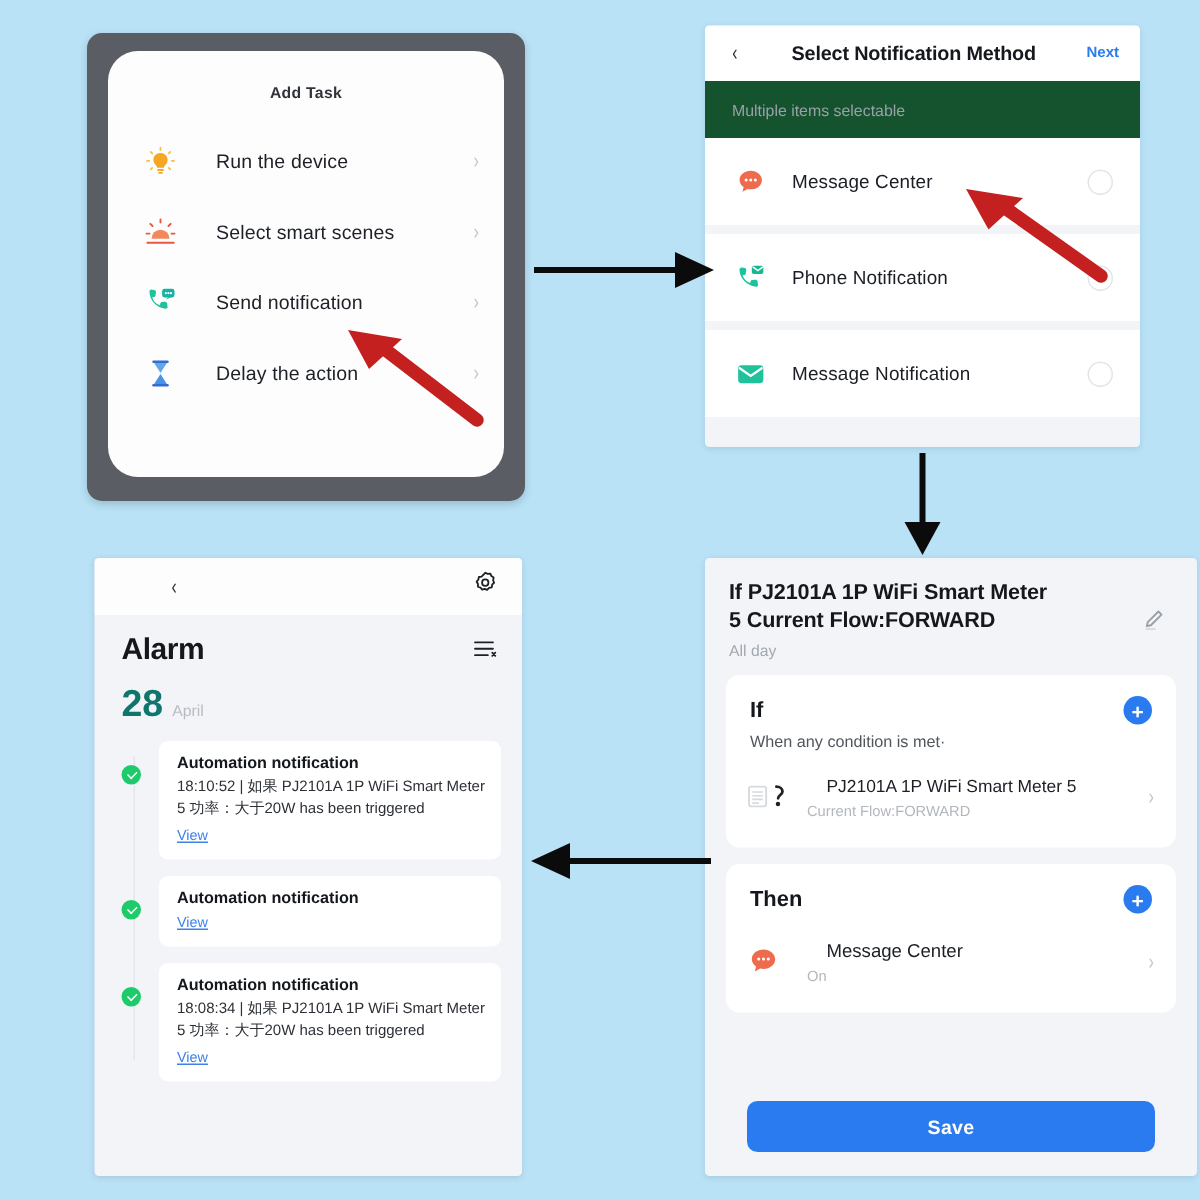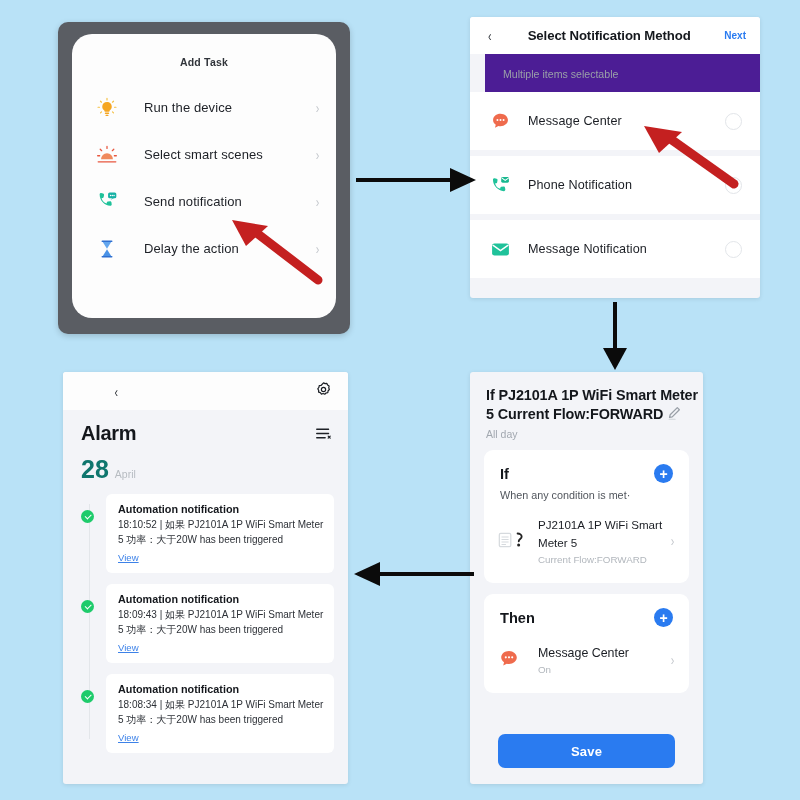--- a/index.html
+++ b/index.html
@@ -55,37 +55,36 @@
     padding:0 14px 0 16px;
   }
   .p2-back{font-size:15px;color:#2b2f35;transform:scaleX(.7);width:14px;}
   .p2-title{
     flex:1;text-align:center;font-size:13.2px;font-weight:700;color:#15181d;
     letter-spacing:-.1px;
   }
   .p2-next{font-size:10px;font-weight:700;color:#2a7bf0;margin-left:6px;}
   .p2-hint{
     font-size:10.6px;color:#9aa0a8;padding:14px 0 12px 18px;
-    background:#4c1d95;
-    margin-left:15px;
+    background:#14532d;
   }
   .nm-row{
     background:#ffffff;height:58px;display:flex;align-items:center;
     padding:0 18px 0 20px;margin-bottom:6px;position:relative;
   }
   .nm-ico{width:38px;flex:0 0 38px;display:flex;align-items:center;}
   .nm-label{flex:1;font-size:12.6px;color:#1b1e24;letter-spacing:.1px;}
   .nm-check{
     width:17px;height:17px;border-radius:50%;
     border:1.4px solid #e2e5e9;box-sizing:border-box;
   }
 
   
   #p3{
-    left:470px;top:372px;width:233px;height:412px;border-radius:3px;
+    left:470px;top:372px;width:328px;height:412px;border-radius:3px;
     background:#f3f4f8;
     box-shadow:0 1px 4px rgba(0,0,0,.10);
   }
   .p3-head{padding:14px 16px 10px 16px;position:relative;}
   .p3-title{
     font-size:14.4px;font-weight:700;color:#14171c;line-height:1.32;
     width:215px;letter-spacing:-.1px;
   }
   .p3-sub{font-size:10.5px;color:#a2a8b0;margin-top:4px;}
   .p3-edit{position:absolute;right:20px;top:32px;}
@@ -101,21 +100,21 @@
     width:19px;height:19px;border-radius:50%;background:#2a7bf0;
     display:flex;align-items:center;justify-content:center;
     color:#fff;font-size:14px;line-height:1;font-weight:700;
   }
   .card-sub{font-size:10.8px;color:#51565d;padding:6px 16px 0 16px;}
   .dev-row{
     display:flex;align-items:center;padding:14px 14px 12px 14px;
   }
   .dev-ico{width:40px;flex:0 0 40px;display:flex;align-items:center;}
   .dev-txt{flex:1;}
-  .dev-name{font-size:11.6px;color:#1b1e24;line-height:1.32;}
+  .dev-name{font-size:11.6px;color:#1b1e24;line-height:1.32;margin-left:13px;}
   .dev-meta{font-size:9.8px;color:#b2b7bd;margin-top:3px;}
   .save-btn{
     position:absolute;left:28px;right:28px;bottom:16px;height:34px;
     background:#2a7bf0;border-radius:7px;color:#fff;
     display:flex;align-items:center;justify-content:center;
     font-size:13px;font-weight:700;letter-spacing:.2px;
   }
 
   
   #p4{
@@ -386,21 +385,20 @@
           <div class="alarm-ttl">Automation notification</div>
           <div class="alarm-body">18:10:52 | 如果 PJ2101A 1P WiFi Smart Meter  5 功率：大于20W has been triggered</div>
           <a class="alarm-view">View</a>
         </div>
       </div>
 
       <div class="alarm-item">
         <span class="dot"></span>
         <div class="alarm-card">
           <div class="alarm-ttl">Automation notification</div>
-          <div class="alarm-body">18:09:43 | 如果 PJ2101A 1P WiFi Smart Meter  5 功率：大于20W has been triggered</div>
           <a class="alarm-view">View</a>
         </div>
       </div>
 
       <div class="alarm-item">
         <span class="dot"></span>
         <div class="alarm-card">
           <div class="alarm-ttl">Automation notification</div>
           <div class="alarm-body">18:08:34 | 如果 PJ2101A 1P WiFi Smart Meter  5 功率：大于20W has been triggered</div>
           <a class="alarm-view">View</a>

